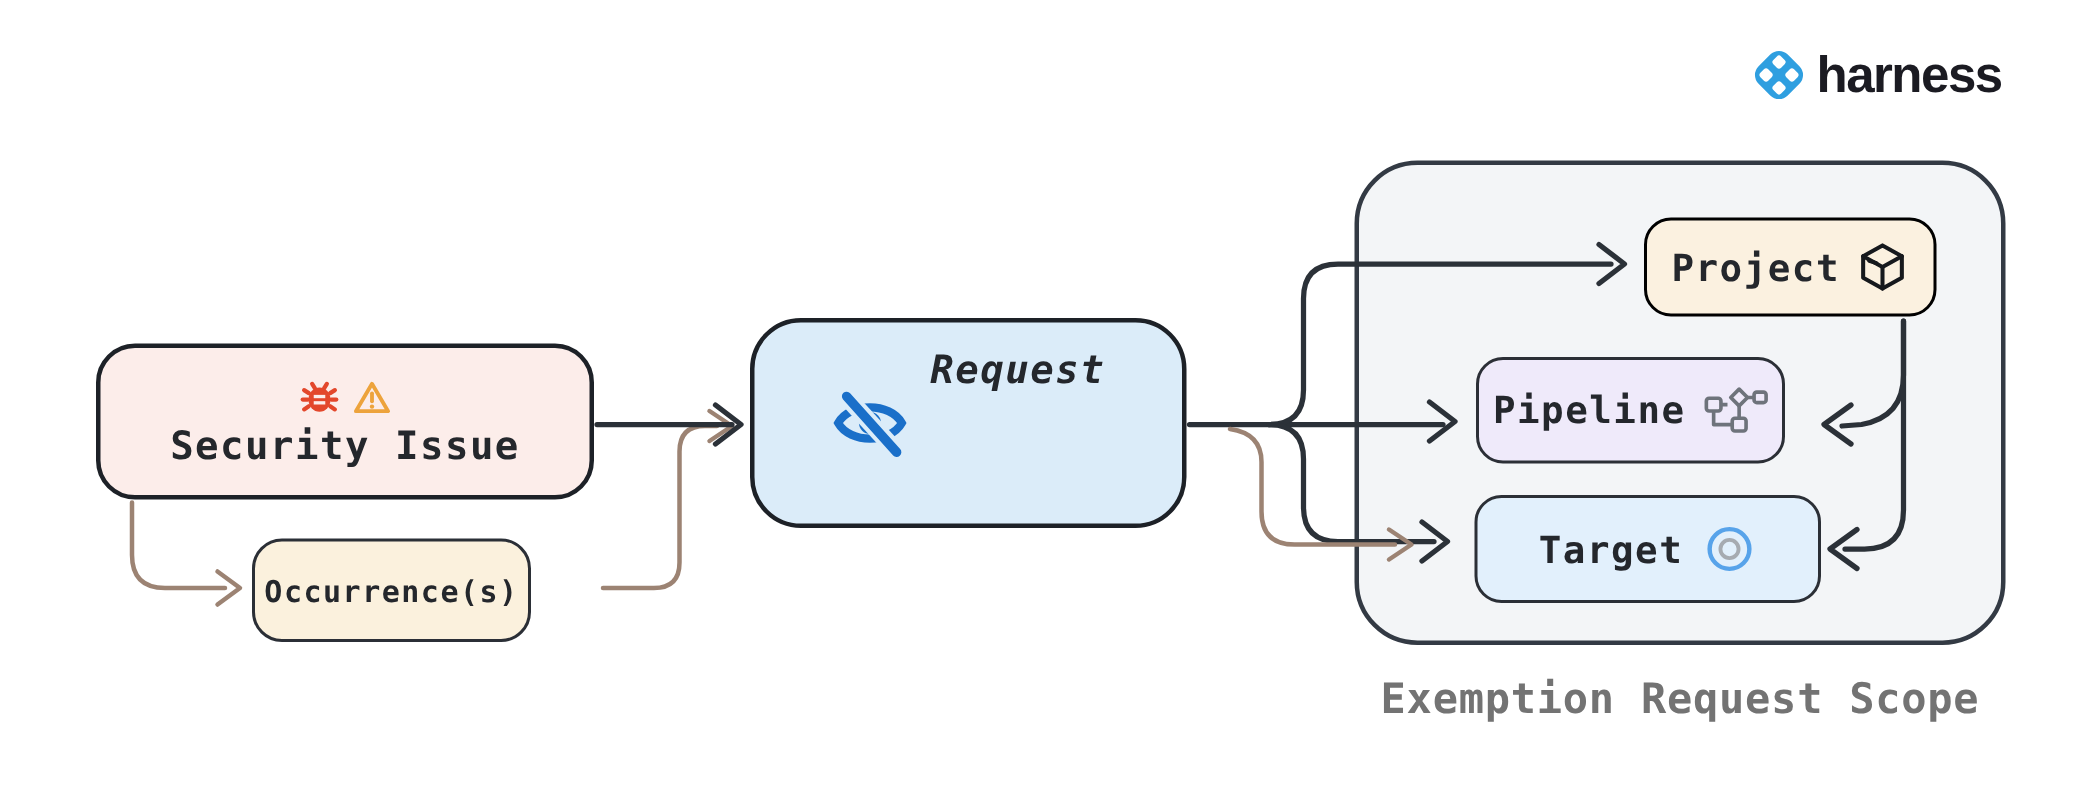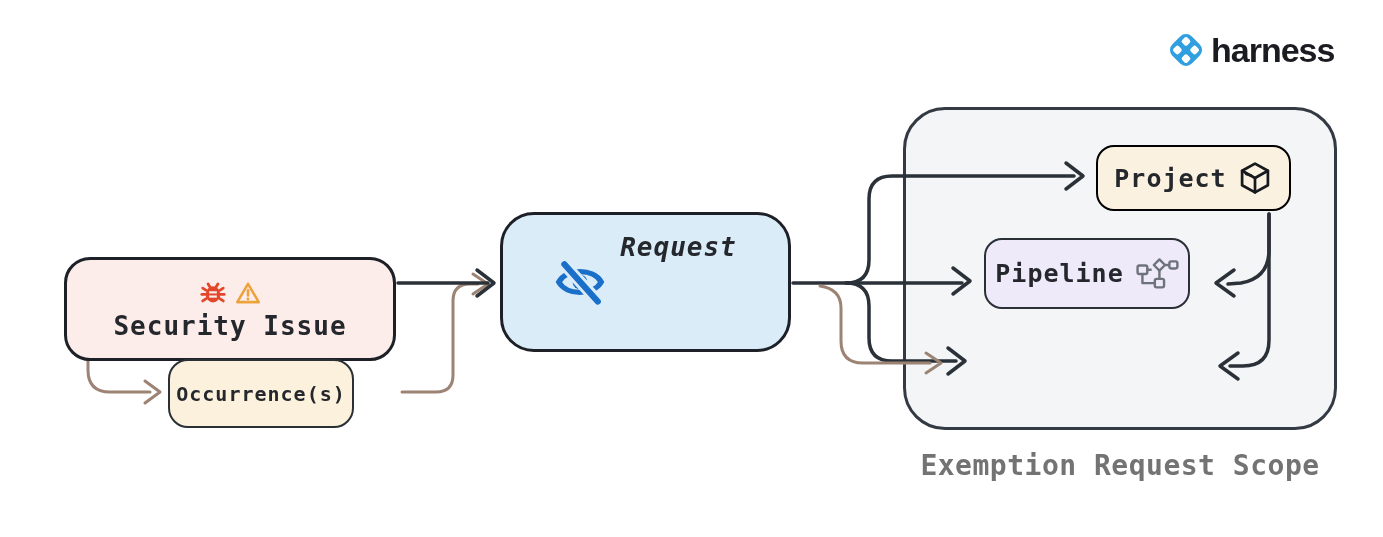--- a/index.html
+++ b/index.html
@@ -11,21 +11,21 @@
   .logo{position:absolute;left:1164px;top:28px;display:flex;align-items:center;gap:3px;}
   .logo-text{
     font-family:"Liberation Sans","DejaVu Sans",sans-serif;
     font-weight:bold;font-size:34px;color:#1b1b22;letter-spacing:-1px;line-height:1;
   }
   
   .node{position:absolute;display:flex;align-items:center;justify-content:center;box-sizing:border-box;z-index:3;}
   .node .lbl{font-weight:bold;letter-spacing:1px;white-space:pre;}
   
   .security{left:64px;top:229px;width:332px;height:104px;background:#fcedea;
-    border:3px solid #1d2127;border-radius:26px;flex-direction:column;gap:4px;padding-top:2px;margin-top:28px;}
+    border:3px solid #1d2127;border-radius:26px;flex-direction:column;gap:4px;padding-top:2px;}
   .security .icon-row{display:flex;align-items:center;gap:7px;}
   .security .lbl{font-size:26px;}
   
   .occurrences{left:168px;top:359px;width:186px;height:69px;background:#fbf1dd;
     border:2px solid #2b2f36;border-radius:20px;}
   .occurrences .lbl{font-size:20px;}
   
   .request{left:500px;top:212px;width:291px;height:140px;background:#dbecf9;
     border:3.5px solid #1d2127;border-radius:34px;gap:14px;font-style:italic;}
   .request .lbl{font-size:26px;line-height:1.3;text-align:center;}
@@ -185,14 +185,23 @@
         <rect x="28.2" y="3.6" width="6.6" height="5.8" rx="1.5"></rect>
         <rect x="16.2" y="18" width="7.6" height="7" rx="1.5"></rect>
         <path d="M10 10.5 H13.6"></path>
         <path d="M24.6 6.6 H28.2"></path>
         <path d="M20 11.2 V18"></path>
         <path d="M6 14 V21.5 H16.2"></path>
       </svg>
     </span>
   </div>
 
+  <div class="node target">
+    <span class="lbl">Target</span>
+    <span class="icon">
+      <svg width="36" height="36" viewBox="0 0 28 28" fill="none">
+        <circle cx="14" cy="14" r="10.3" stroke="#57a3ea" stroke-width="2.3"></circle>
+        <circle cx="14" cy="14" r="4.7" stroke="#a6abb1" stroke-width="2"></circle>
+      </svg>
+    </span>
+  </div>
 
 </div>
 
 </body></html>

